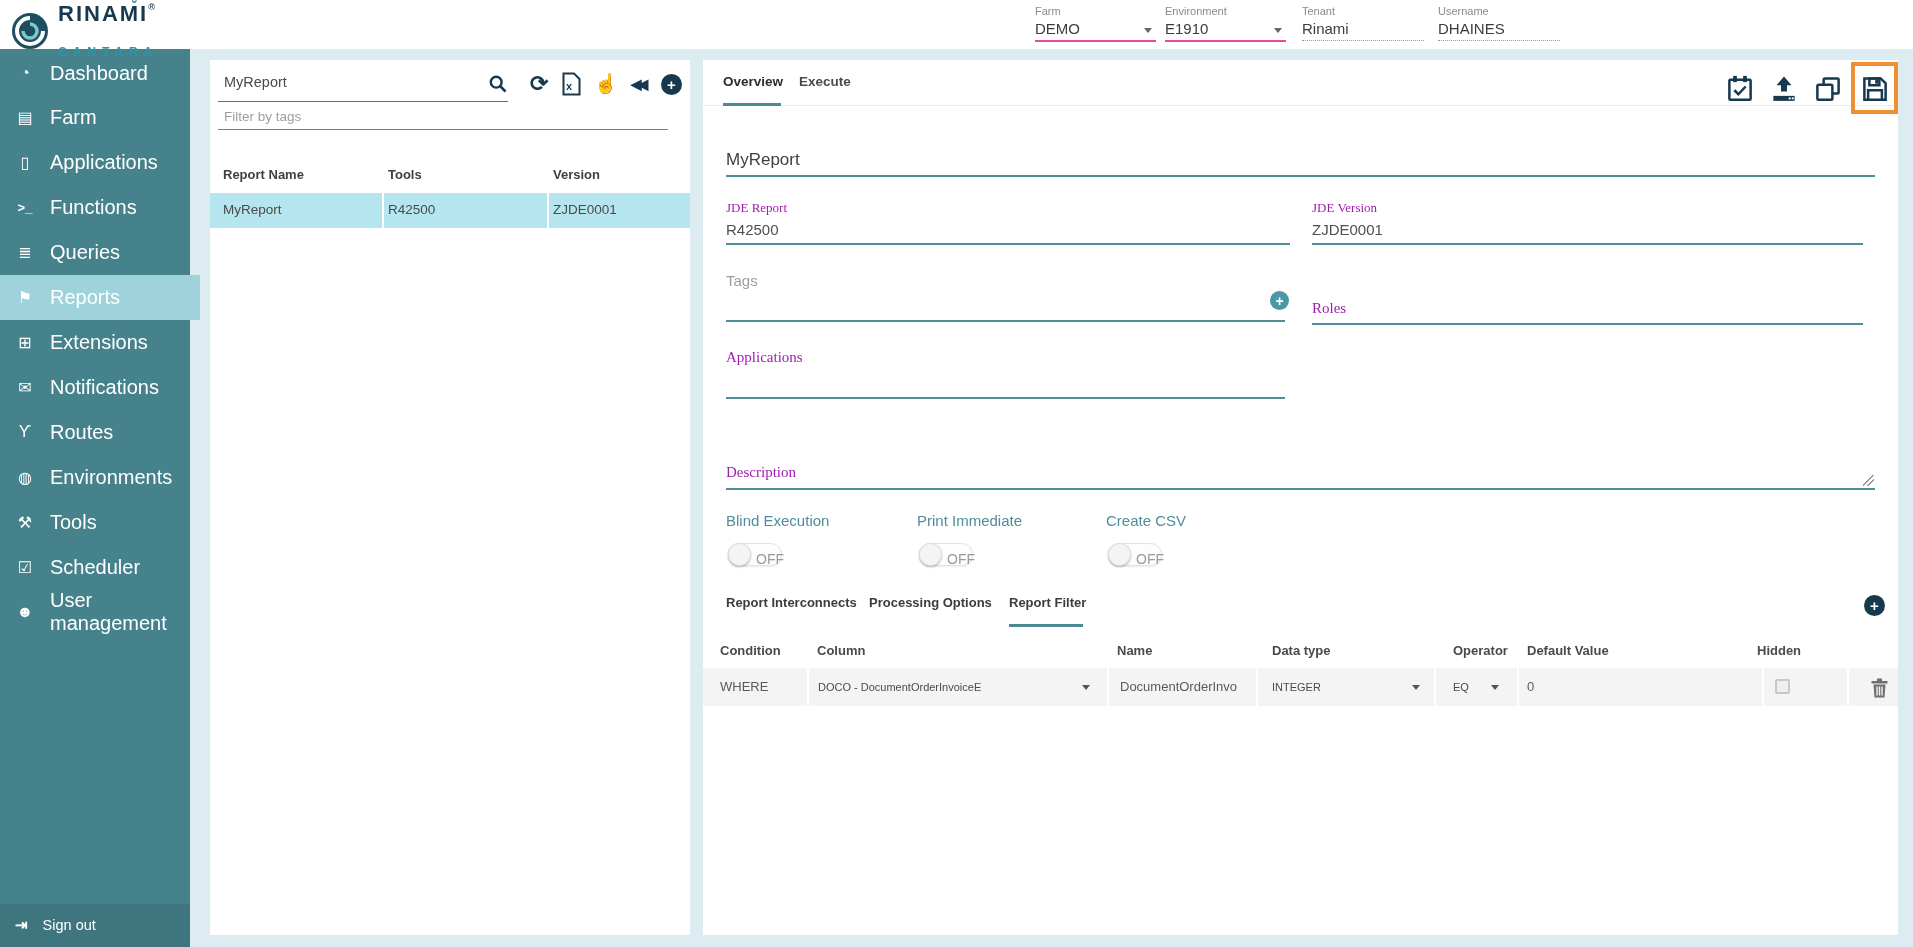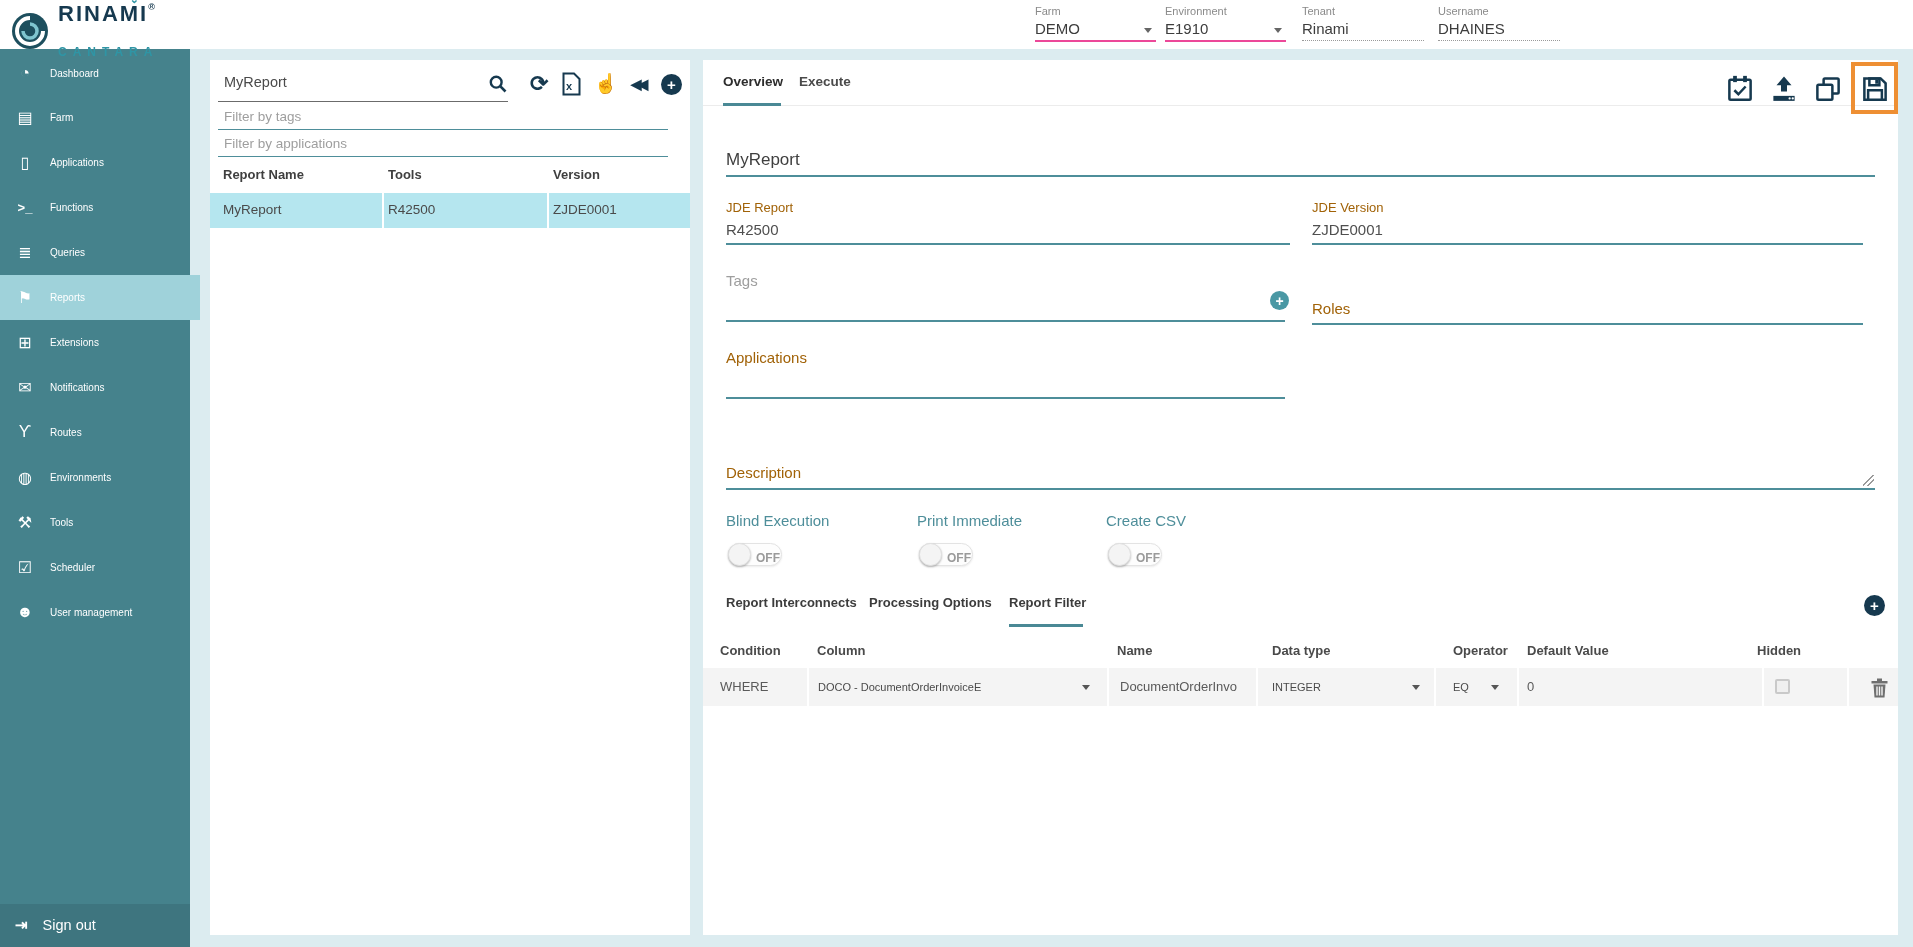--- a/index.html
+++ b/index.html
@@ -20,21 +20,21 @@
   .hfield.select .hvalue { border-bottom:2px solid #ec4899; }
   .hfield.plain .hvalue { border-bottom:1px dotted #9a9a9a; }
   .hcaret { position:absolute; right:4px; top:8px; width:0; height:0;
             border-left:4px solid transparent; border-right:4px solid transparent; border-top:5px solid #666; }
 
   
   .sidebar { position:absolute; left:0; top:49px; width:190px; height:898px; background:#45828c; z-index:4; }
   .nav-item { position:absolute; left:0; width:190px; height:40px; display:flex; align-items:center;
               padding-left:15px; gap:15px; color:#ffffff; cursor:pointer; }
   .nav-item .nico { width:20px; font-size:16px; text-align:center; color:#ffffff; flex:0 0 20px; }
-  .nav-item .nlabel { font-size:10px;text-align:right; }
+  .nav-item .nlabel { font-size:20px; }
   .nav-item.selected { background:#9fd2da; width:200px; height:45px; }
   .sidebar-footer { position:absolute; left:0; top:855px; width:190px; height:43px; background:#3e757f; }
   .signout { position:absolute; left:0; top:857px; width:190px; height:38px; display:flex; align-items:center;
              padding-left:15px; gap:15px; color:#ffffff; cursor:pointer; }
   .signout .nico { font-size:15px; font-weight:bold; }
   .signout .nlabel { font-size:14.5px; }
 
   
   .card { position:absolute; background:#ffffff; }
   .left-card { left:210px; top:60px; width:480px; height:875px; }
@@ -70,39 +70,39 @@
   
   .tabs { position:absolute; left:0; top:0; width:1195px; height:46px; border-bottom:1px solid #ececec; }
   .tab { position:absolute; top:14px; font-size:13.5px; font-weight:bold; color:#4a4a4a; cursor:pointer; }
   .tab.active { color:#2d2d2d; }
   .tab-underline { position:absolute; left:20px; top:43px; width:58px; height:3px; background:#4a8995; }
   .top-icons { position:absolute; top:8px; left:1018px; width:177px; height:46px; color:#16394f; }
   .ti { position:absolute; top:6px; cursor:pointer; }
   .save-box { position:absolute; left:130px; top:-6px; width:47px; height:52px; border:4px solid #ee8f33; }
 
   
-  .fld-label { position:absolute; font-size:13px; color:#a16207; }
+  .fld-label { position:absolute; font-size:13px; color:#a21caf;font-family:Liberation Serif, serif; }
   .fld-label.lg { font-size:15px; }
   .fld-value { position:absolute; font-size:15px; color:#4f4f4f; }
   .uline { position:absolute; height:1.5px; background:#4e8e9a; }
   .title-input { position:absolute; left:23px; top:88px; width:1149px; border:none; outline:none;
                  font-size:17px; color:#3f3f3f; padding:2px 0; font-family:"Liberation Sans", sans-serif; }
   .ph { color:#9e9e9e; }
   .tag-plus { position:absolute; left:567px; top:231px; width:19px; height:19px; border-radius:50%;
               background:#4a98a4; color:#fff; display:flex; align-items:center; justify-content:center;
               font-size:14px; font-weight:bold; cursor:pointer; }
   .resize-handle { position:absolute; left:1160px; top:415px; width:11px; height:11px;
         background:linear-gradient(135deg, transparent 0 45%, #9a9a9a 45% 52%, transparent 52% 68%, #9a9a9a 68% 75%, transparent 75%); }
 
   .toggle-label { position:absolute; top:452px; font-size:15px; color:#4e8e9a; }
   .toggle { position:absolute; top:483px; width:54px; height:23px; background:#fdfdfd; border:1px solid #e3e3e3;
             border-radius:12px; box-shadow:0 1px 2px rgba(0,0,0,0.08); cursor:pointer; }
   .knob { position:absolute; left:-1px; top:-1px; width:23px; height:23px; border-radius:50%;
           background:#f4f4f4; border:1px solid #e0e0e0; box-shadow:0 1px 2px rgba(0,0,0,0.25); }
-  .toggle .tstate { position:absolute; left:27px; top:7px; font-size:12px; font-weight:bold; color:#9a9a9a; }
+  .toggle .tstate { position:absolute; left:27px; top:7px; font-size:14px; font-weight:normal; color:#9a9a9a; }
 
   
   .subtab { position:absolute; top:535px; font-size:13px; font-weight:bold; color:#3c3c3c; cursor:pointer; }
   .subtab-underline { position:absolute; left:306px; top:564px; width:74px; height:3px; background:#4a8995; }
   .add-filter { position:absolute; left:1161px; top:535px; width:21px; height:21px; border-radius:50%;
                 background:#16394f; color:#fff; display:flex; align-items:center; justify-content:center;
                 font-size:15px; font-weight:bold; cursor:pointer; }
   .ft-head span { position:absolute; top:583px; font-size:13px; font-weight:bold; color:#4a4a4a; }
   .fh0 { left:17px; } .fh1 { left:114px; } .fh2 { left:414px; } .fh3 { left:569px; }
   .fh4 { left:750px; } .fh5 { left:824px; } .fh6 { left:1054px; }
@@ -239,23 +239,20 @@
       <span class="tool-btn glyph-hand">☝</span>
       <span class="tool-btn glyph-rewind">◀◀</span>
       <span class="tool-btn plus-circle">
           <span>+</span>
         </span>
     </div>
 
     <div class="filter-field" style="top:44px">
       <input class="filter-input" type="text" placeholder="Filter by tags" style="">
     </div>
-    <div class="filter-field" style="top:71px">
-      <input class="filter-input" type="text" placeholder="Filter by applications" style="">
-    </div>
 
     <div class="lp-head">
       <span class="lp-col0">Report Name</span>
       <span class="lp-col1">Tools</span>
       <span class="lp-col2">Version</span>
     </div>
     <div class="lp-row">
       <span class="lp-col0">MyReport</span>
       <span class="lp-col1">R42500</span>
       <span class="lp-col2">ZJDE0001</span>

